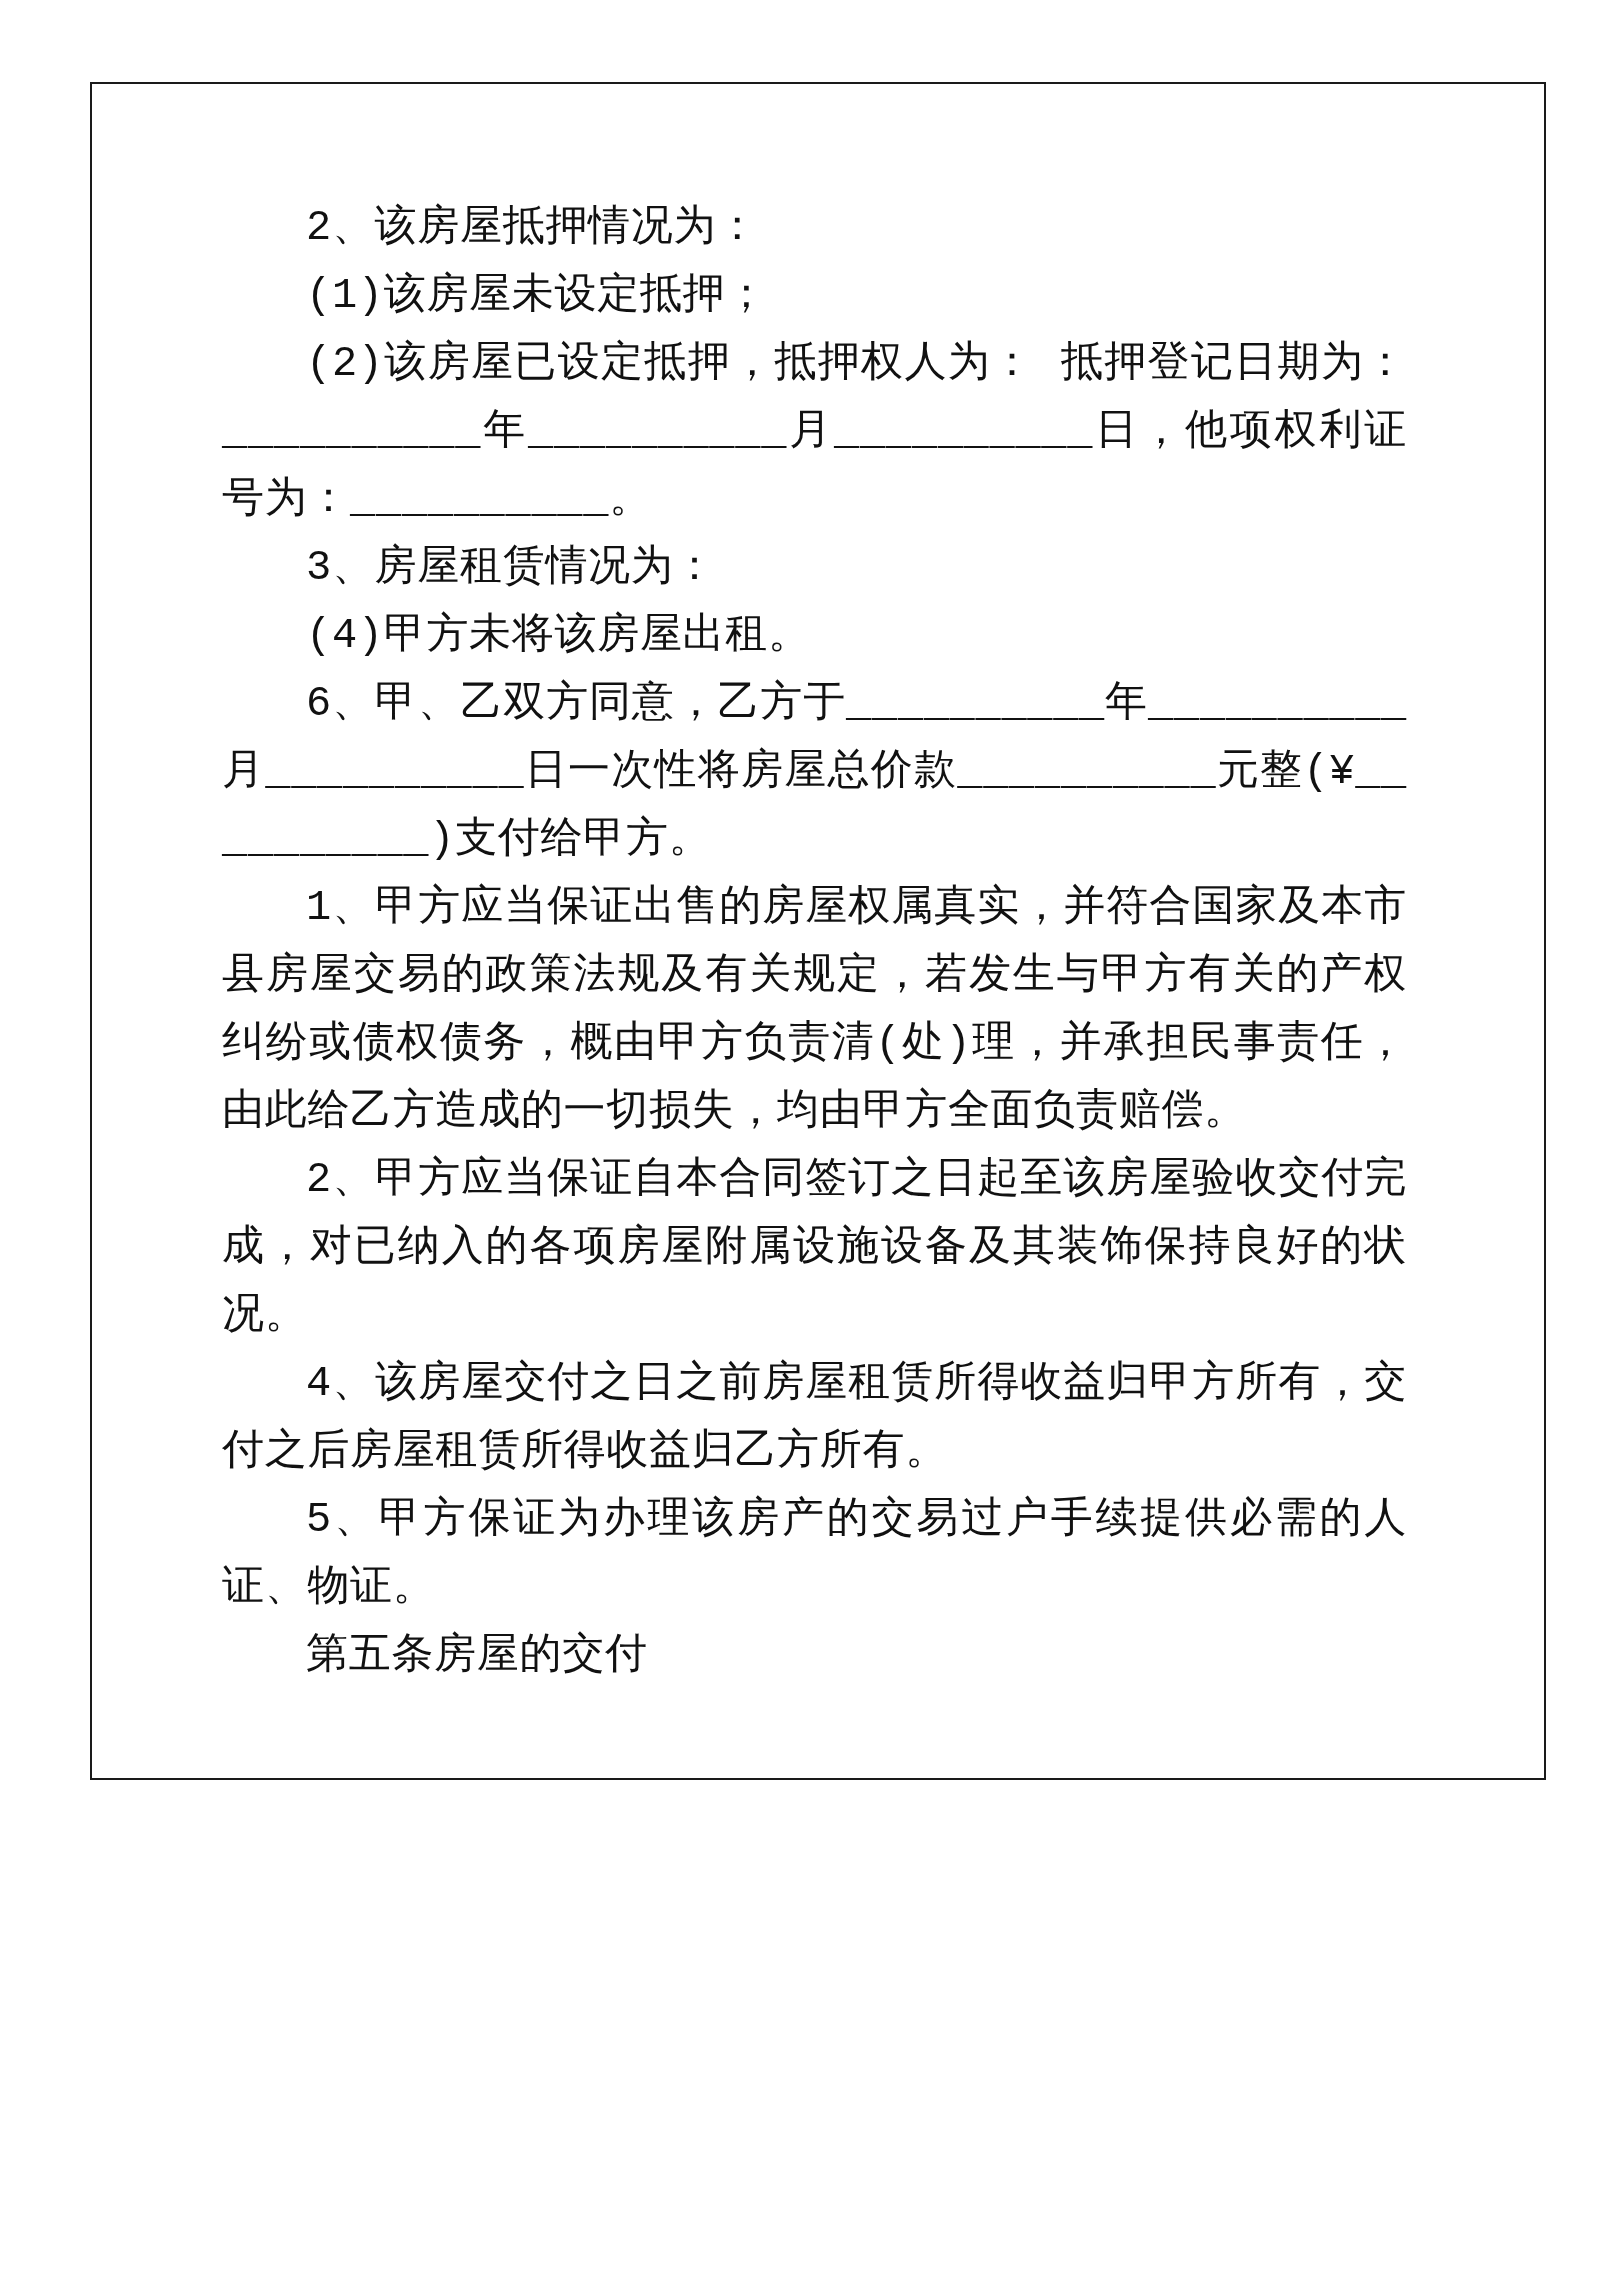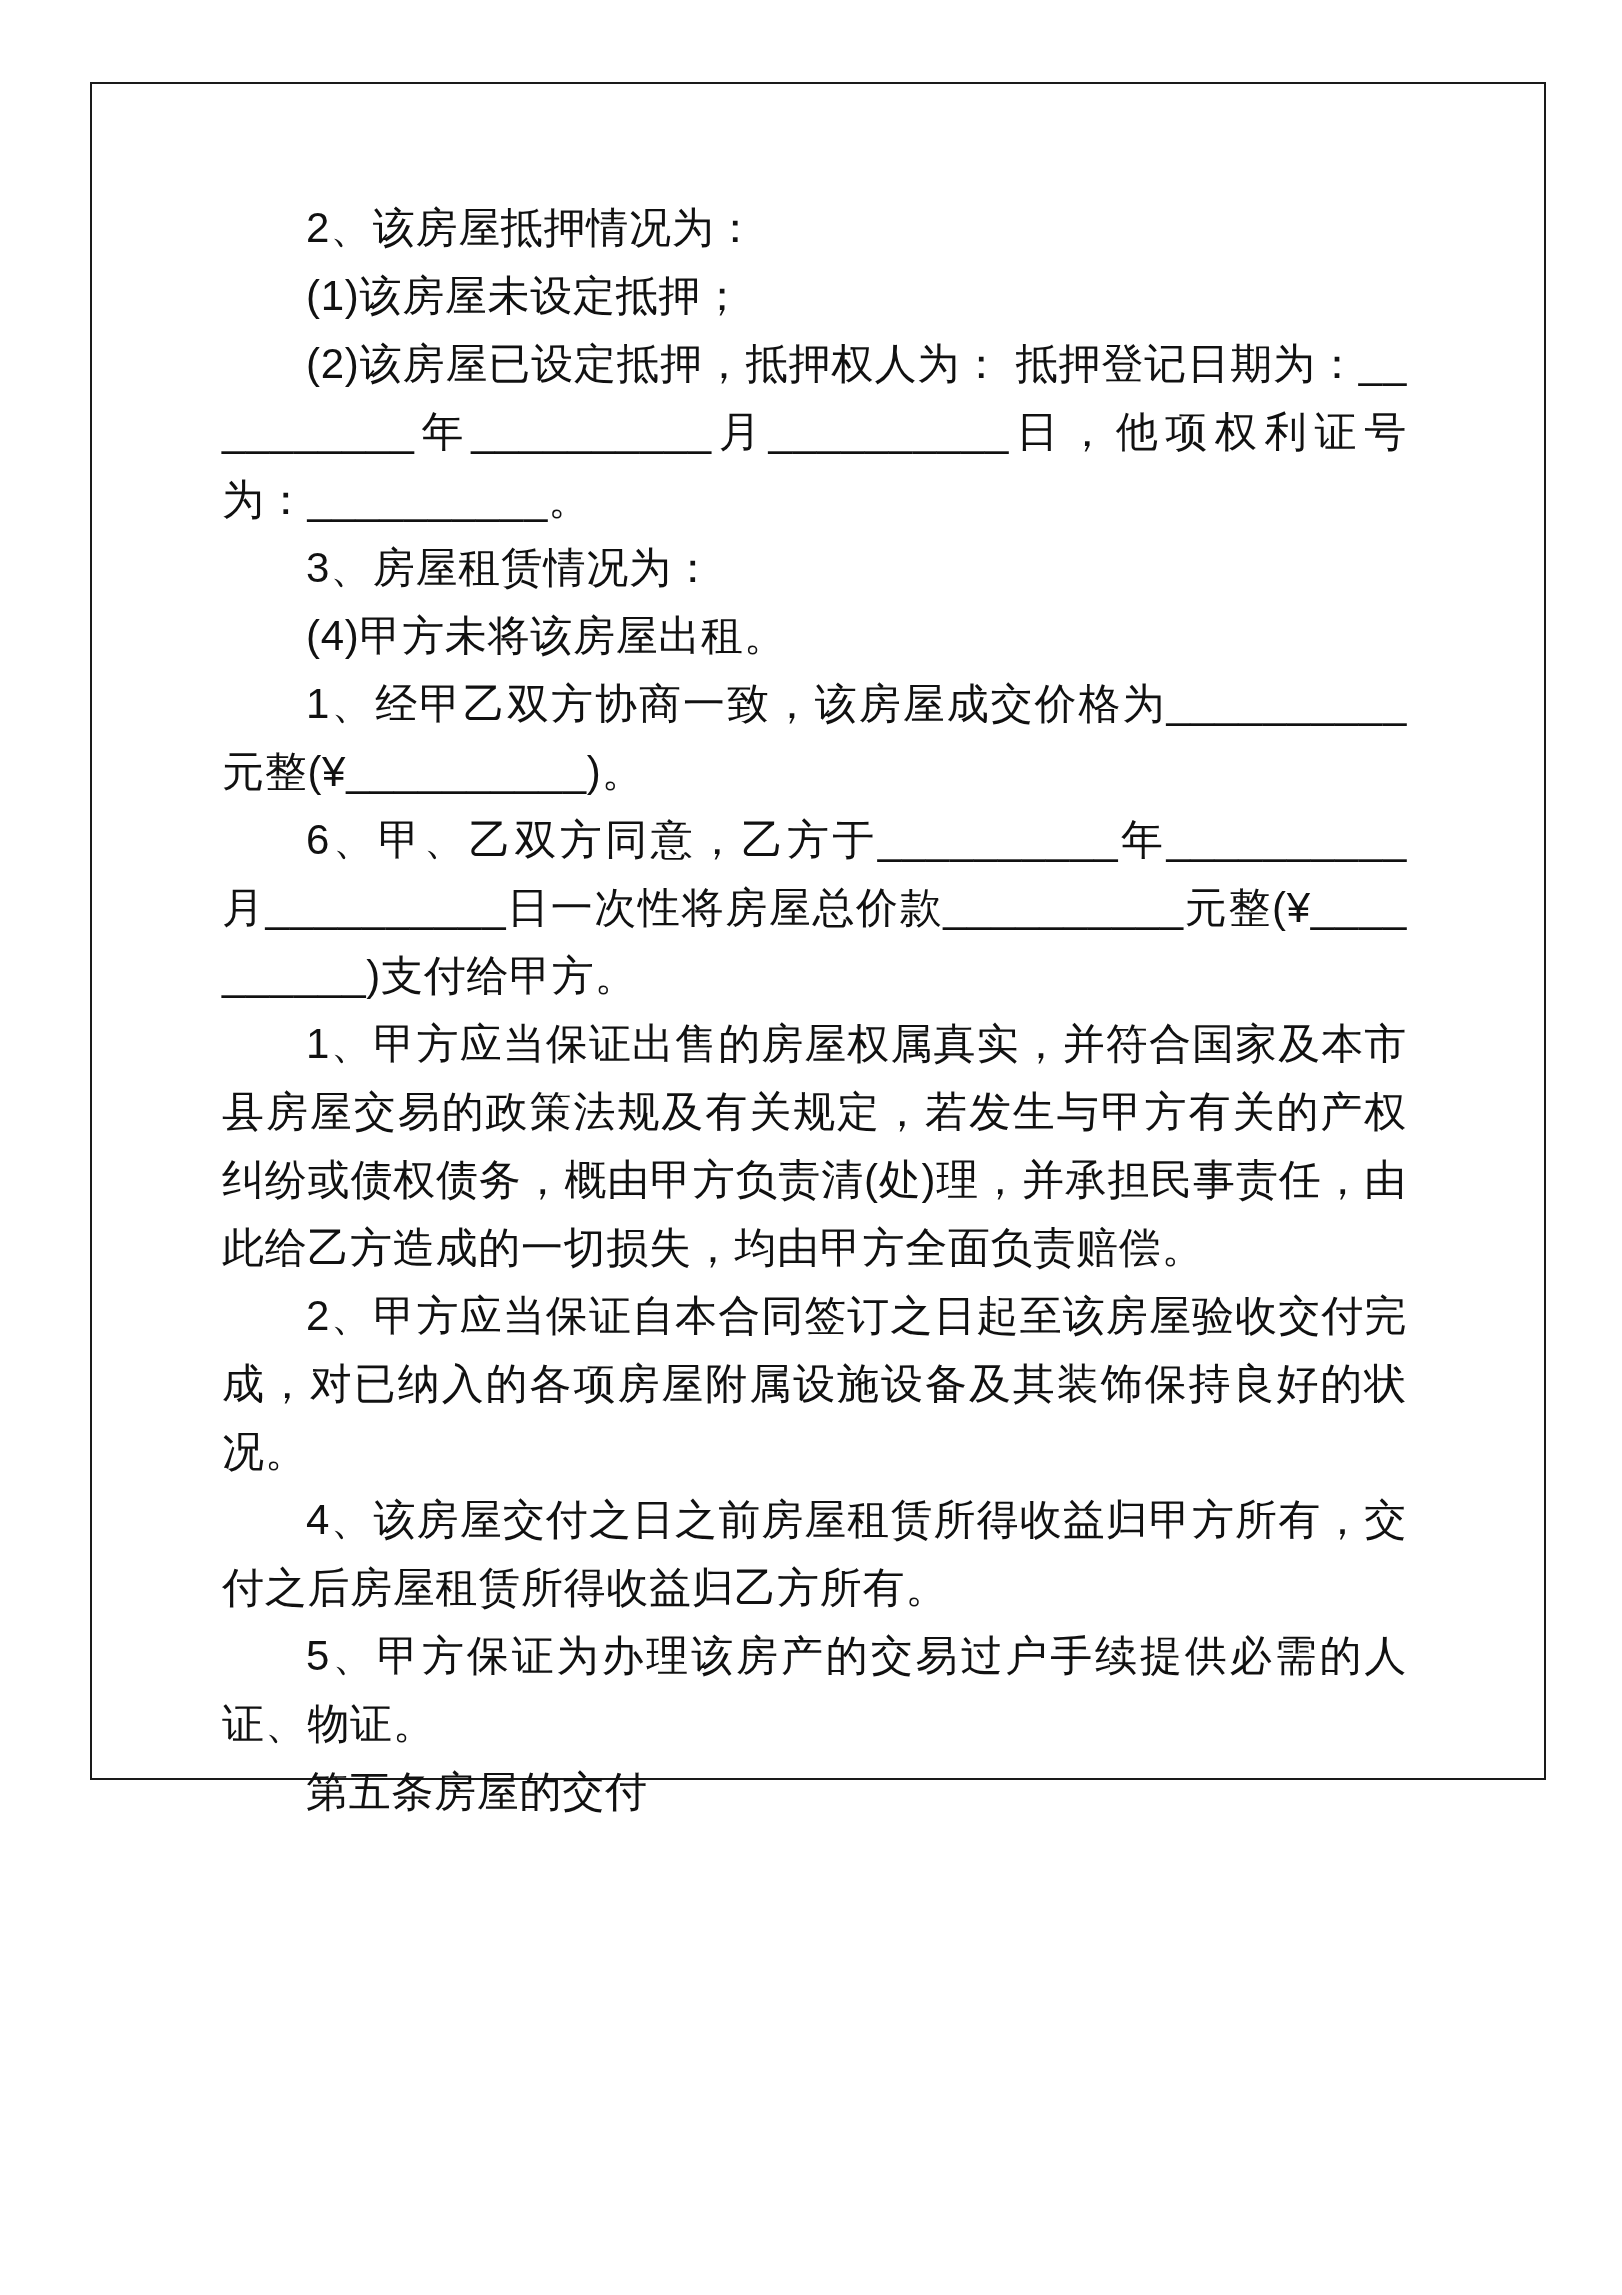--- a/index.html
+++ b/index.html
@@ -6,21 +6,21 @@
     margin: 0;
     padding: 0;
     background: #ffffff;
   }
   .page {
     position: relative;
     width: 1623px;
     height: 1866px;
     background: #ffffff;
     overflow: hidden;
-    font-family: Liberation Sans, sans-serif;
+    font-family: Liberation Mono, monospace;
     color: #111111;
   }
   .page-border {
     position: absolute;
     left: 90px;
     top: 82px;
     right: 77px;
     bottom: 86px;
     border: 2px solid #1a1a1a;
     pointer-events: none;
@@ -46,21 +46,20 @@
 <body>
 
 <div class="page">
   <div class="page-border"></div>
   <div class="content" id="paragraph-container">
       <p>2、该房屋抵押情况为：</p>
       <p>(1)该房屋未设定抵押；</p>
       <p>(2)该房屋已设定抵押，抵押权人为： 抵押登记日期为：__________年__________月__________日，他项权利证号为：__________。</p>
       <p>3、房屋租赁情况为：</p>
       <p>(4)甲方未将该房屋出租。</p>
-      <p>1、经甲乙双方协商一致，该房屋成交价格为__________元整(¥__________)。</p>
       <p>6、甲、乙双方同意，乙方于__________年__________月__________日一次性将房屋总价款__________元整(¥__________)支付给甲方。</p>
       <p>1、甲方应当保证出售的房屋权属真实，并符合国家及本市县房屋交易的政策法规及有关规定，若发生与甲方有关的产权纠纷或债权债务，概由甲方负责清(处)理，并承担民事责任，由此给乙方造成的一切损失，均由甲方全面负责赔偿。</p>
       <p>2、甲方应当保证自本合同签订之日起至该房屋验收交付完成，对已纳入的各项房屋附属设施设备及其装饰保持良好的状况。</p>
       <p>4、该房屋交付之日之前房屋租赁所得收益归甲方所有，交付之后房屋租赁所得收益归乙方所有。</p>
       <p>5、甲方保证为办理该房产的交易过户手续提供必需的人证、物证。</p>
       <p>第五条房屋的交付</p>
     </div>
 </div>
 
 

